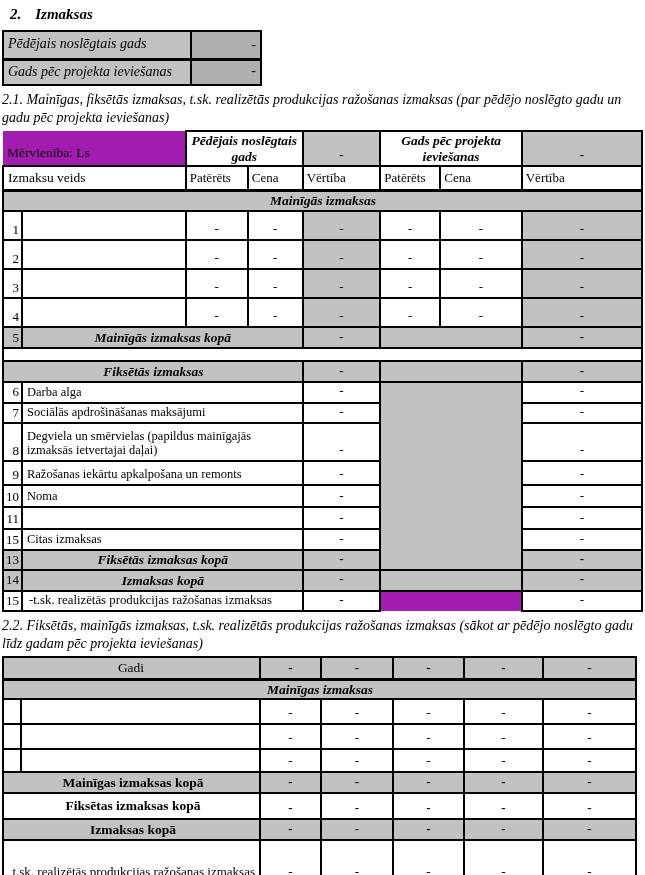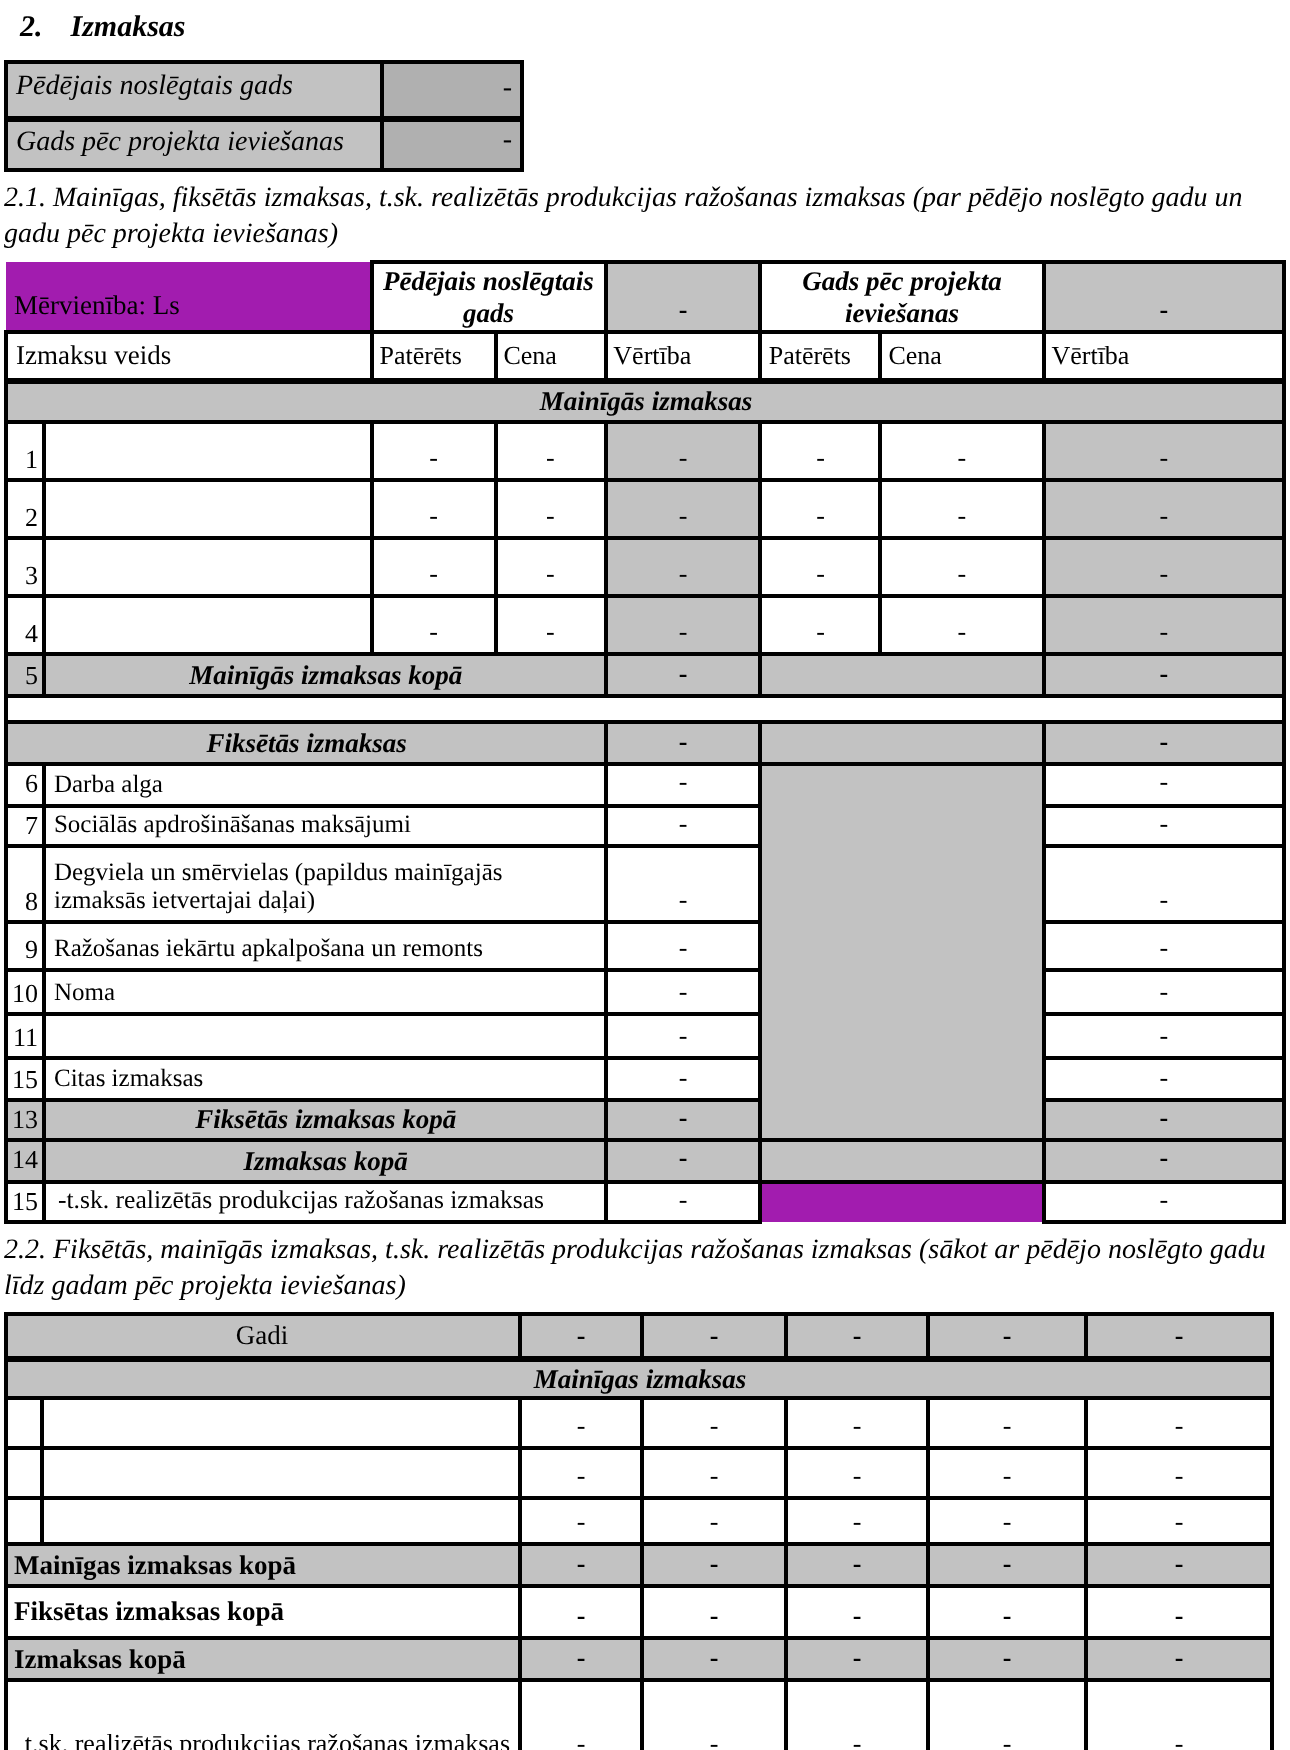--- a/index.html
+++ b/index.html
@@ -27,21 +27,21 @@
   .toptbl{margin-left:0;}
   .toptbl td{font-size:14px;}
   .toptbl .labelcell{font-style:italic;padding:2px 4px;vertical-align:middle;}
   .toptbl tr.first td{border-bottom-width:3px;}
   .valcell{text-align:right;vertical-align:bottom;padding:0 4px 4px 0;}
   .heading{font-style:italic;font-size:14px;margin:5px 0 3px 0;width:641px;line-height:1.3;}
   .h22{}
   .typehead{font-size:13.5px;vertical-align:middle;padding-left:4px;}
   .lbl15{vertical-align:bottom;font-size:12.8px;padding:0 1px 2px 6px;white-space:nowrap;}
   .gadi{font-size:13.5px;vertical-align:middle;padding-right:4px;}
-  .kopa{font-size:13.5px;text-align:left;vertical-align:middle;padding-right:0;}
+  .kopa{font-size:13.5px;text-align:center;vertical-align:middle;padding-right:0;}
   .incl2{font-size:13px;text-align:right;vertical-align:bottom;padding:2px 4px 3px 2px;}
 </style>
 </head>
 <body>
 
 <div class="page">
 
   <div class="title">
     <span>2.</span><span class="gap"></span><span>Izmaksas</span>
   </div>

